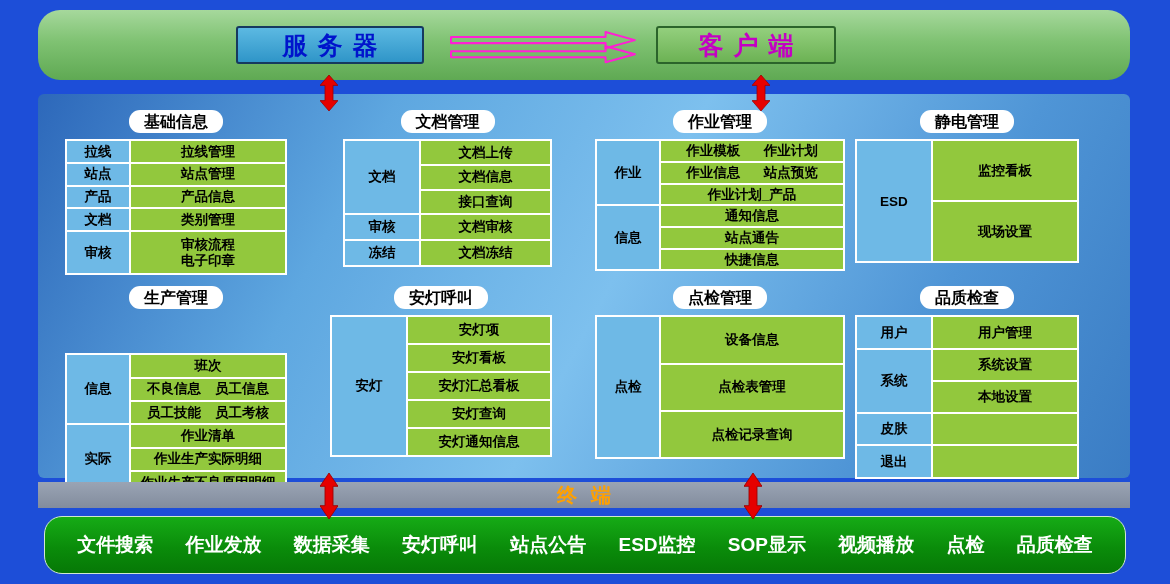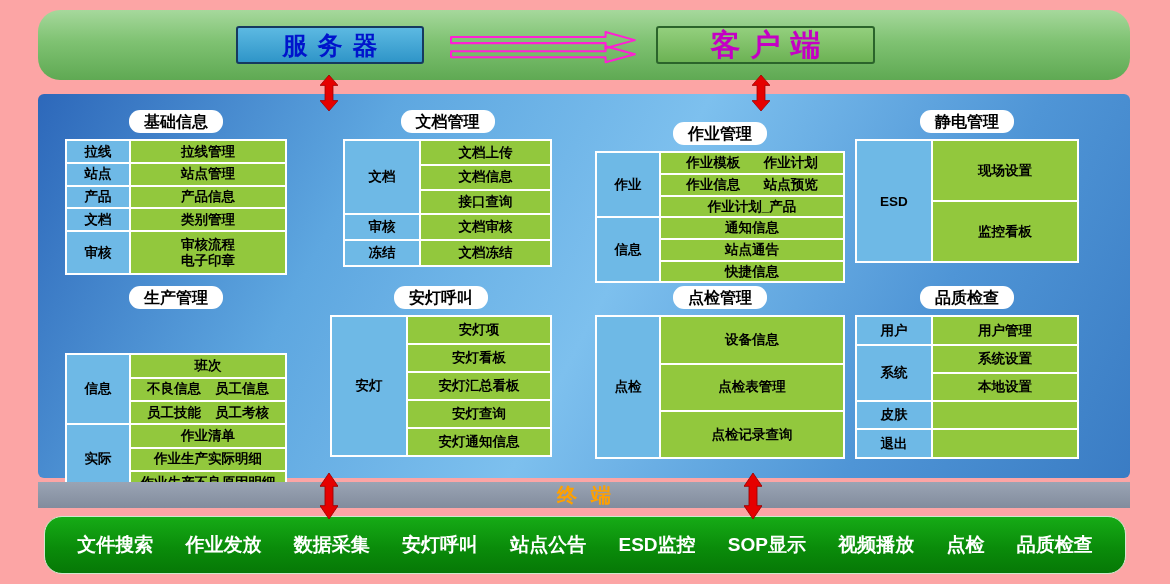--- a/index.html
+++ b/index.html
@@ -1,38 +1,38 @@
 <!DOCTYPE html>
 <html><head>
 <meta charset="utf-8">
 <style>
   * { box-sizing: border-box; margin: 0; padding: 0; }
   html,body { background:#ffffff; }
   body { font-family: "Liberation Sans", "DejaVu Sans", sans-serif; }
-  .canvas { position:relative; width:1170px; height:584px; background:#fca5a5; overflow:hidden; }
+  .canvas { position:relative; width:1170px; height:584px; background:#1d4ed8; overflow:hidden; }
 
   
   .top-bar {
     position:absolute; left:38px; top:10px; width:1092px; height:70px;
     border-radius:22px;
     background:linear-gradient(180deg,#a6d89c 0%,#7fc272 45%,#5fa953 100%);
   }
   .server-box {
     position:absolute; left:198px; top:16px; width:188px; height:38px;
     background:linear-gradient(180deg,#5cb9e2,#2f95c8);
     border:2px solid #16395f; border-radius:3px;
     display:flex; align-items:center; justify-content:center;
     color:#0014cc; font-size:25px; font-weight:bold; letter-spacing:10px; padding-left:10px;
   }
   .client-box {
-    position:absolute; left:618px; top:16px; width:219px; height:38px;
+    position:absolute; left:618px; top:16px; width:180px; height:38px;
     background:linear-gradient(180deg,#93cf7d,#6cb254);
     border:2px solid #2b642b; border-radius:3px;
     display:flex; align-items:center; justify-content:center;
-    color:#c400c4; font-size:30px; font-weight:bold; letter-spacing:10px; padding-left:10px;
+    color:#c400c4; font-size:25px; font-weight:bold; letter-spacing:10px; padding-left:10px;
   }
   .flow-arrows { position:absolute; left:410px; top:20px; width:192px; height:34px; }
 
   
   .red-arrow { position:absolute; width:18px; z-index:5; }
   .ra-tl { left:320px; top:75px;  height:36px; }
   .ra-tr { left:752px; top:75px;  height:36px; }
   .ra-bl { left:320px; top:473px; height:46px; }
   .ra-br { left:744px; top:473px; height:46px; }
   .red-arrow svg { width:100%; height:100%; display:block; }
@@ -63,26 +63,26 @@
   .cells { flex:1; display:flex; flex-direction:column; gap:2px; min-width:0; }
   .gcell {
     background:#92c83d; flex:1; display:flex; align-items:center;
     justify-content:space-evenly; font-weight:bold; font-size:13.5px; color:#000;
     text-align:center; line-height:1.15; padding:0 2px;
   }
   .gcell.stack { flex-direction:column; justify-content:center; }
 
   .p1 { left:27px;  top:16px;  width:222px; }  .p1 .ptable { height:136px; }
   .p2 { left:292px; top:16px;  width:222px;padding-left:13px; }  .p2 .ptable { height:128px; }
-  .p3 { left:557px; top:16px;  width:250px;margin-top:12px; }  .p3 .ptable { height:132px; }
+  .p3 { left:557px; top:16px;  width:250px; }  .p3 .ptable { height:132px; }
   .p4 { left:817px; top:16px;  width:224px; }  .p4 .ptable { height:124px; }
   .p5 { left:27px;  top:192px; width:222px;gap:38px; }  .p5 .ptable { height:142px; }
   .p6 { left:292px; top:192px; width:222px; }  .p6 .ptable { height:142px; }
   .p7 { left:557px; top:192px; width:250px; }  .p7 .ptable { height:144px; }
-  .p8 { left:817px; top:192px; width:224px; }  .p8 .ptable { height:144px; }
+  .p8 { left:817px; top:192px; width:224px; }  .p8 .ptable { height:164px; }
 
   .p1 .lcell,.p3 .lcell,.p5 .lcell,.p7 .lcell { width:62px; }
   .p2 .lcell,.p4 .lcell,.p6 .lcell,.p8 .lcell { width:74px; }
 
   
   .terminal-bar {
     position:absolute; left:38px; top:482px; width:1092px; height:26px;
     background:linear-gradient(180deg,#9aa4b4,#828c9d);
     display:flex; align-items:center; justify-content:center;text-align:center;
   }
@@ -253,24 +253,24 @@
           </div>
         </div>
       </div>
       <div class="panel p4">
         <div class="panel-header">静电管理</div>
         <div class="ptable">
           <div class="pgroup" style="flex-grow: 2;">
             <div class="lcell">ESD</div>
             <div class="cells">
               <div class="gcell">
+                <span>监控看板</span>
+              </div>
+              <div class="gcell">
                 <span>现场设置</span>
-              </div>
-              <div class="gcell">
-                <span>监控看板</span>
               </div>
             </div>
           </div>
         </div>
       </div>
       <div class="panel p5">
         <div class="panel-header">生产管理</div>
         <div class="ptable">
           <div class="pgroup" style="flex-grow: 3;">
             <div class="lcell">信息</div>

